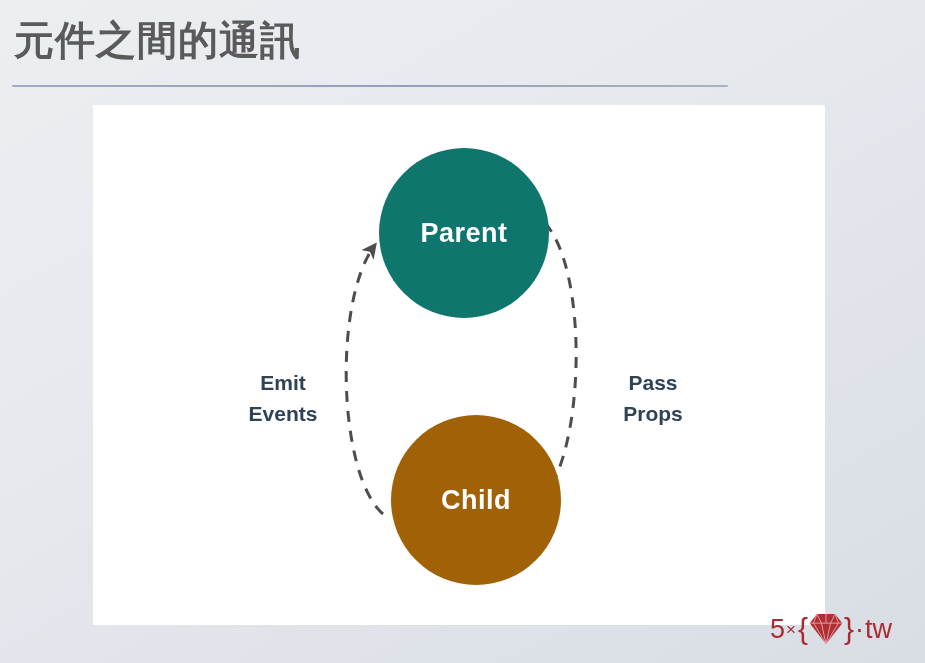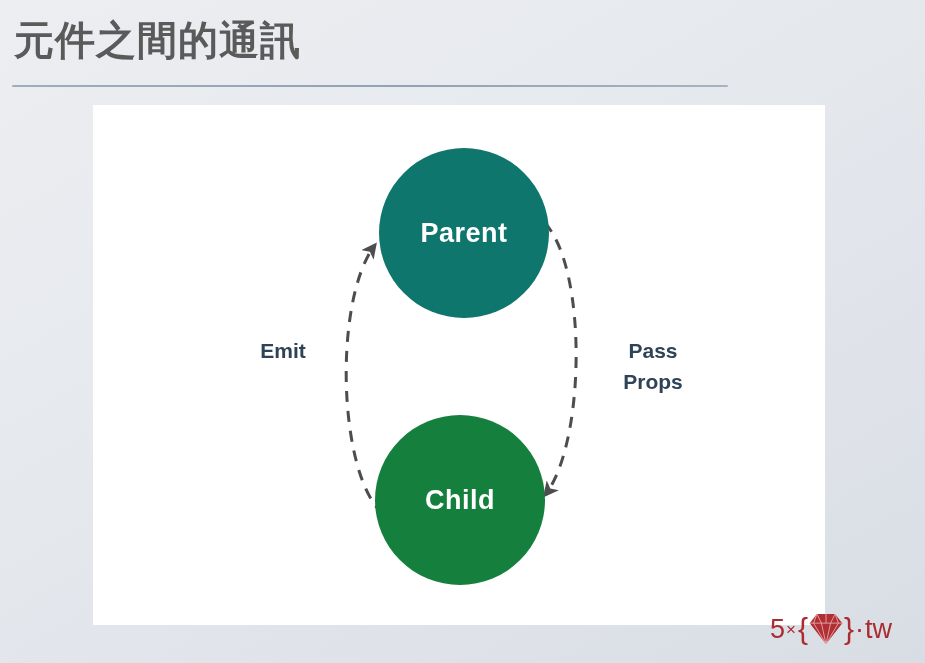--- a/index.html
+++ b/index.html
@@ -71,33 +71,34 @@
     font-size: 27px;
     font-weight: 700;
     letter-spacing: 0.5px;
   }
   #node-parent {
     left: 286px;
     top: 43px;
     background: #0f766e;
   }
   #node-child {
-    left: 282px;
+    left: 298px;
     top: 310px;
-    background: #15803d;
+    background: #a16207;
     justify-content: center;
   }
   .edge-label {
     position: absolute;
     width: 150px;
     text-align: center;
     color: #2e4356;
     font-size: 21px;
     font-weight: 700;
     line-height: 31px;
+    margin-top: 32px;
   }
   #label-emit {
     left: 115px;
     top: 230px;
   }
   #label-pass {
     left: 485px;
     top: 230px;
   }
   #arcs {
@@ -157,20 +158,21 @@
       <div class="node" id="node-parent">
         <span>Parent</span>
       </div>
 
       <div class="node" id="node-child">
         <span>Child</span>
       </div>
 
       <div class="edge-label" id="label-emit">
         <div>Emit</div>
+        <div>Events</div>
       </div>
 
       <div class="edge-label" id="label-pass">
         <div>Pass</div>
         <div>Props</div>
       </div>
 
     </div>
   </div>
 

